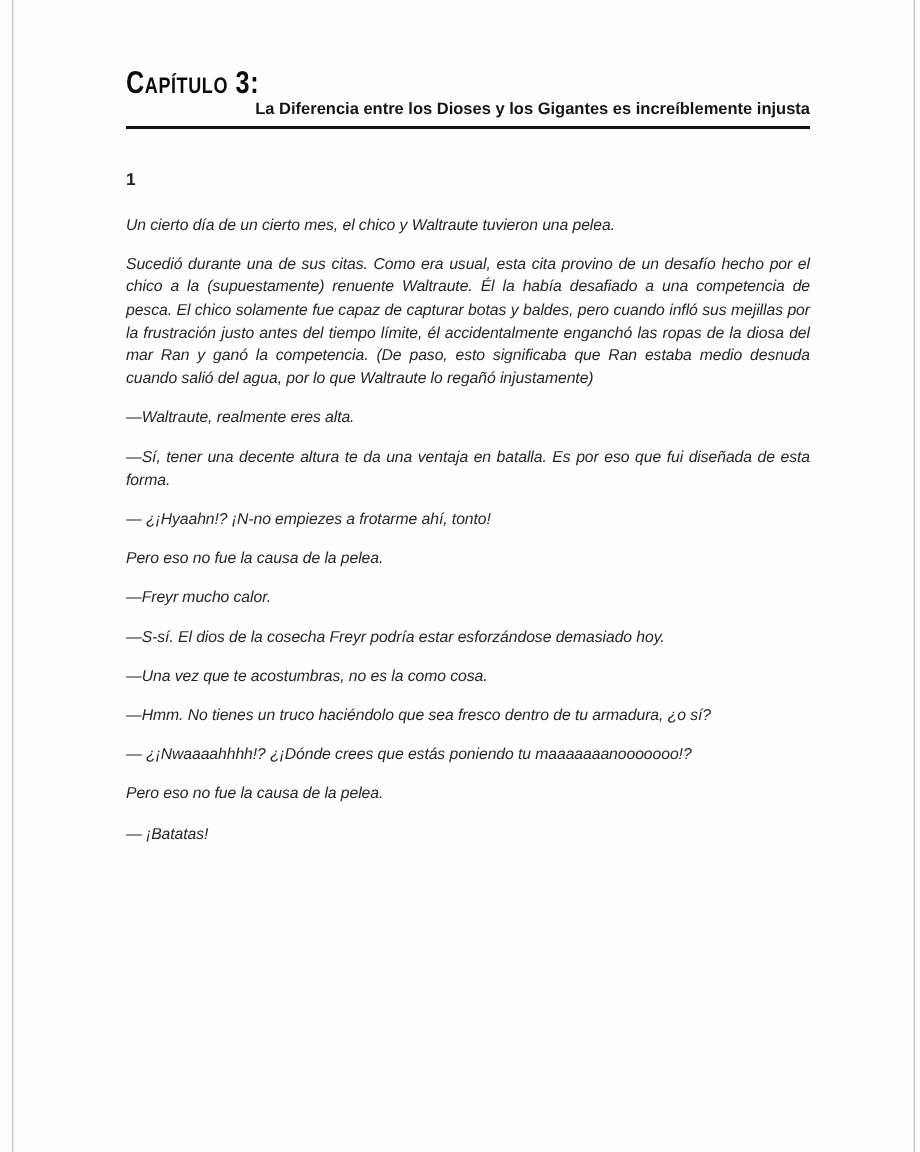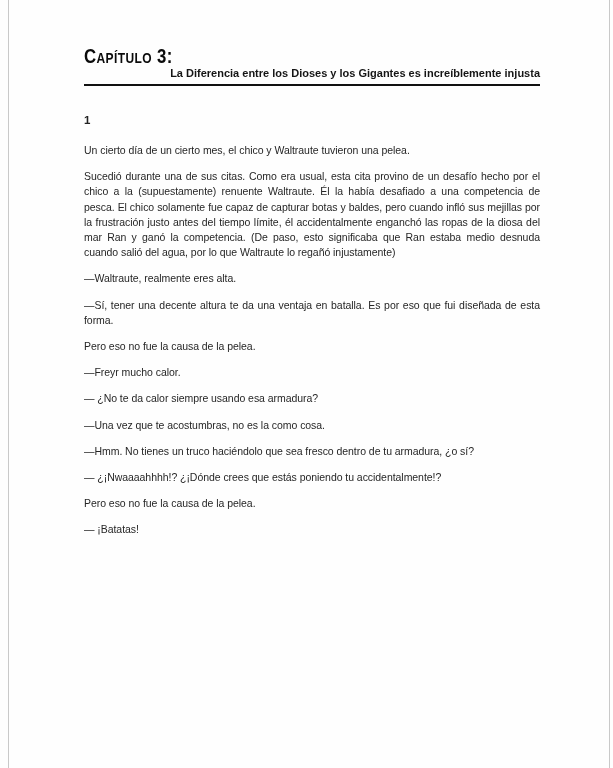--- a/index.html
+++ b/index.html
@@ -54,21 +54,21 @@
     text-align: right;
   }
 
   .section-number {
     margin-top: 27px;
     font-weight: bold;
     font-size: 11.5px;
     line-height: 14px;
   }
 
-  .paragraphs { margin-top: 16px; }
+  .paragraphs { margin-top: 16px; font-style: italic; }
   .para {
     margin: 0 0 11px 0;
     font-size: 10.5px;
     line-height: 15.2px;
     letter-spacing: -0.05px;
     color: #262626;
   }
   .para.justify { text-align: justify; }
 </style>
 </head>
@@ -86,23 +86,24 @@
       <div class="chapter-subtitle">La Diferencia entre los Dioses y los Gigantes es increíblemente injusta</div>
     </header>
 
     <div class="section-number">1</div>
 
     <div class="paragraphs">
         <p class="para">Un cierto día de un cierto mes, el chico y Waltraute tuvieron una pelea.</p>
         <p class="para justify">Sucedió durante una de sus citas. Como era usual, esta cita provino de un desafío hecho por el chico a la (supuestamente) renuente Waltraute. Él la había desafiado a una competencia de pesca. El chico solamente fue capaz de capturar botas y baldes, pero cuando infló sus mejillas por la frustración justo antes del tiempo límite, él accidentalmente enganchó las ropas de la diosa del mar Ran y ganó la competencia. (De paso, esto significaba que Ran estaba medio desnuda cuando salió del agua, por lo que Waltraute lo regañó injustamente)</p>
         <p class="para">—Waltraute, realmente eres alta.</p>
         <p class="para justify">—Sí, tener una decente altura te da una ventaja en batalla. Es por eso que fui diseñada de esta forma.</p>
+        <p class="para">— ¿¡Hyaahn!? ¡N-no empiezes a frotarme ahí, tonto!</p>
         <p class="para">Pero eso no fue la causa de la pelea.</p>
         <p class="para">—Freyr mucho calor.</p>
-        <p class="para">— ¿No te da calor siempre usando esa armadura?</p>
+        <p class="para">—S-sí. El dios de la cosecha Freyr podría estar esforzándose demasiado hoy.</p>
         <p class="para">—Una vez que te acostumbras, no es la como cosa.</p>
         <p class="para">—Hmm. No tienes un truco haciéndolo que sea fresco dentro de tu armadura, ¿o sí?</p>
-        <p class="para">— ¿¡Nwaaaahhhh!? ¿¡Dónde crees que estás poniendo tu accidentalmente!?</p>
+        <p class="para">— ¿¡Nwaaaahhhh!? ¿¡Dónde crees que estás poniendo tu maaaaaaanooooooo!?</p>
         <p class="para">Pero eso no fue la causa de la pelea.</p>
         <p class="para">— ¡Batatas!</p>
       </div>
   </div>
 </div>
 
 </body></html>

